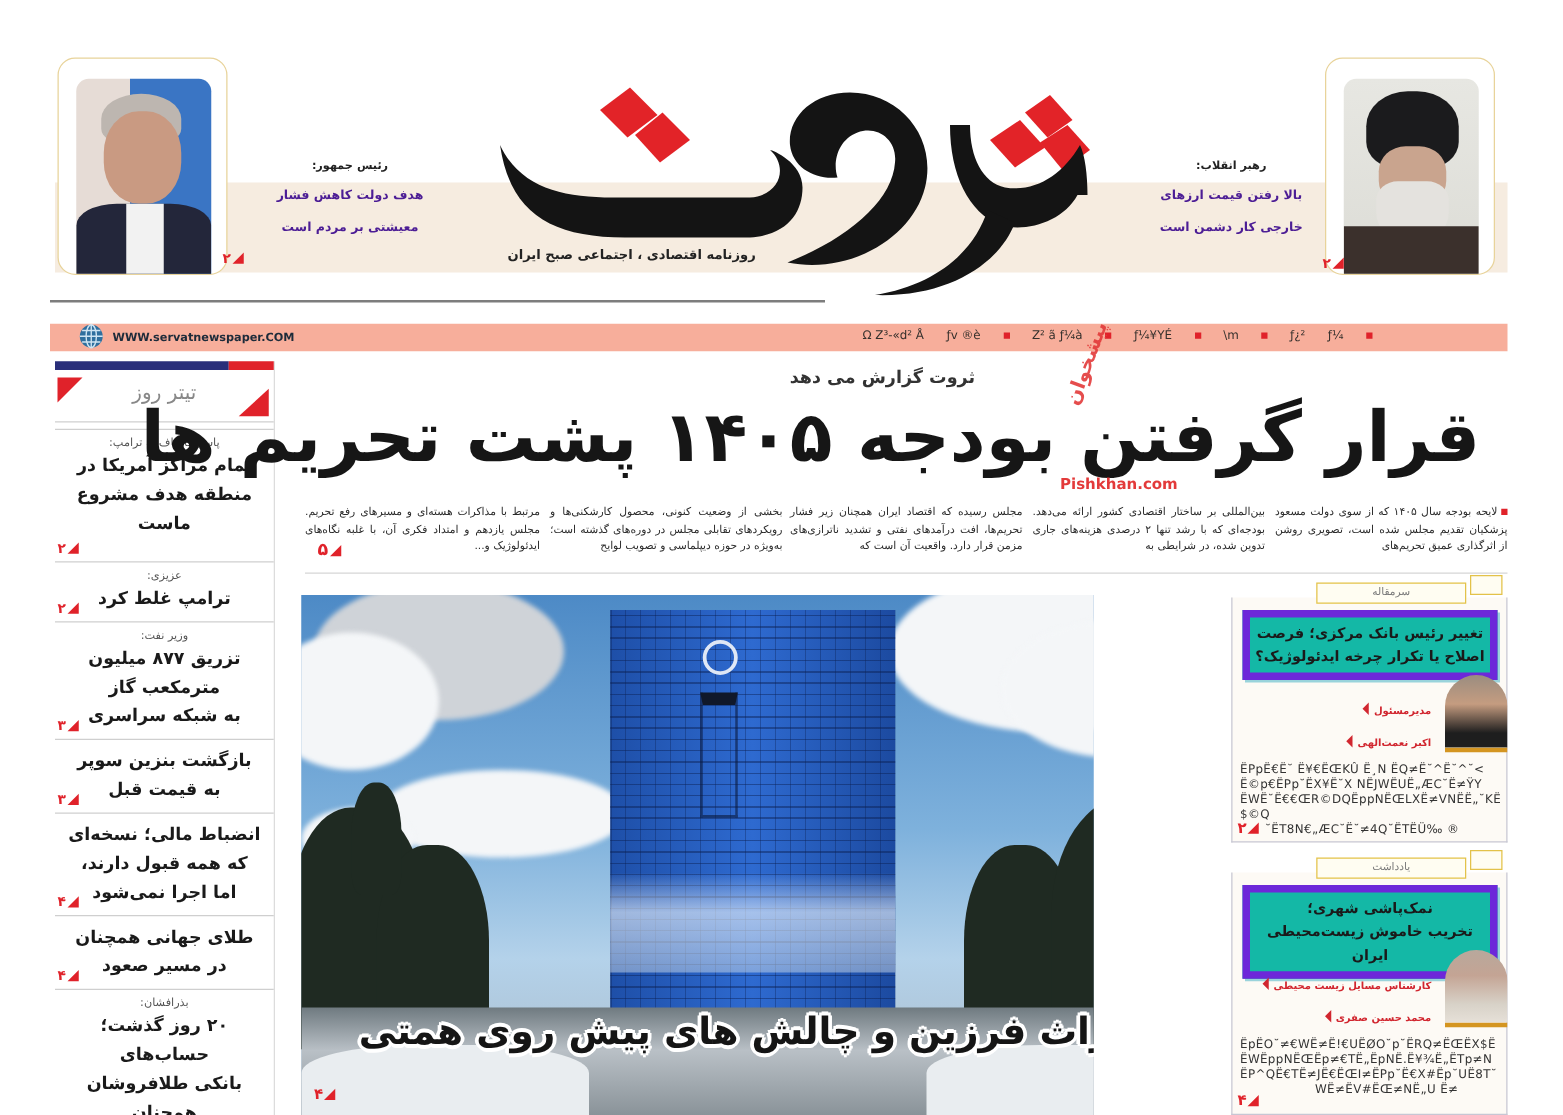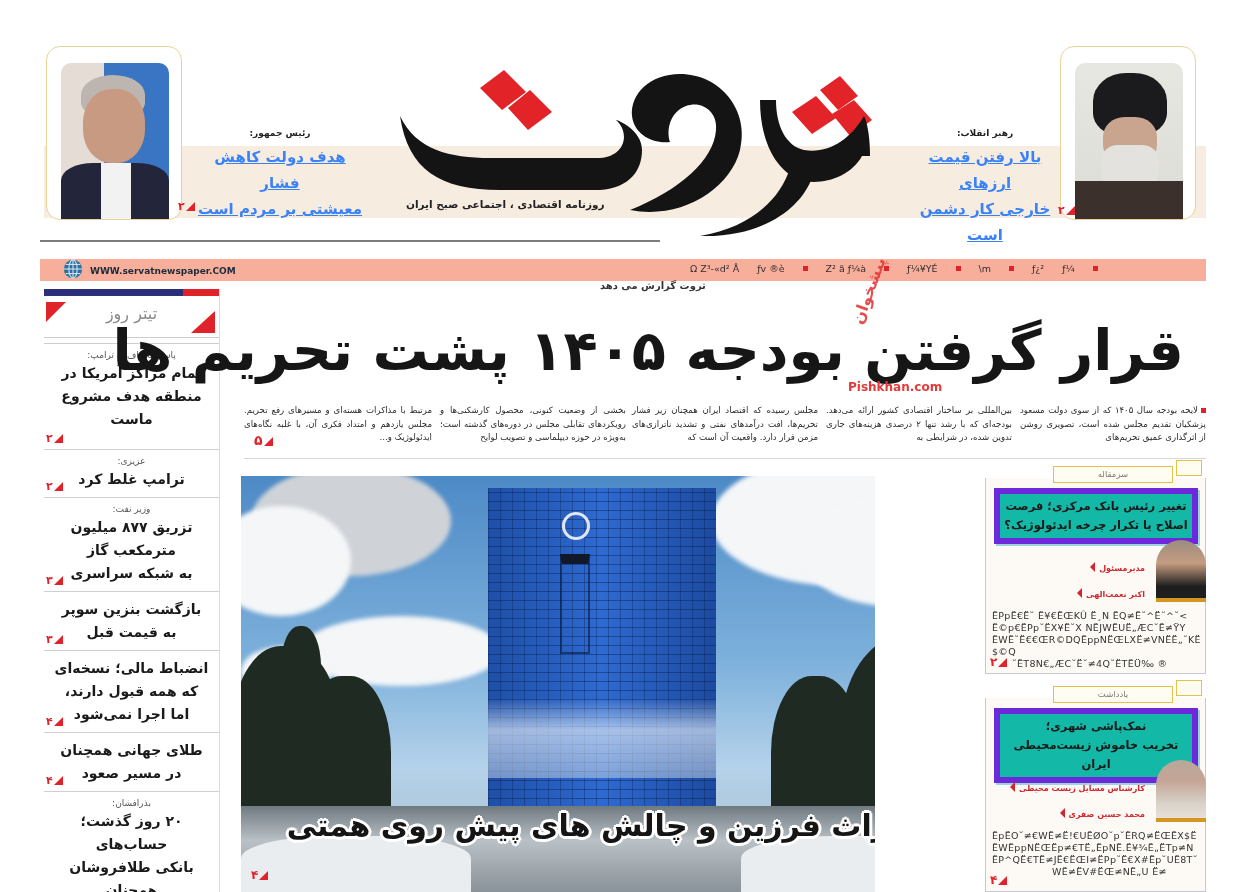--- a/index.html
+++ b/index.html
@@ -18,21 +18,21 @@
   .face1 { position:absolute; left: 28px; top: 54px; width: 54px; height: 50px; background:#c9a48e; border-radius: 40% 40% 45% 45%; }
   .beard1 { position:absolute; left: 26px; top: 82px; width: 58px; height: 50px; background:#e4e2de; border-radius: 30% 30% 50% 50%; }
   .robe1 { position:absolute; left: 0; top: 118px; width: 108px; height: 40px; background:#3b302c; }
   .hair2 { position:absolute; left: 20px; top: 12px; width: 64px; height: 40px; background:#bdb6b0; border-radius: 50% 50% 30% 30%; }
   .face2 { position:absolute; left: 22px; top: 26px; width: 62px; height: 74px; background:#c99a82; border-radius: 45% 45% 45% 45%; }
   .suit2 { position:absolute; left: 0; top: 100px; width: 108px; height: 58px; background:#23263a; border-radius: 30% 30% 0 0; }
   .shirt2 { position:absolute; left: 40px; top: 100px; width: 30px; height: 58px; background:#f2f2f2; }
 
   .quote { position: absolute; text-align: center; }
   .quote .speaker { font-size: 9px; font-weight: bold; color: #222; margin-bottom: 6px; }
-  .quote .line { font-size: 15px; font-weight: bold; line-height: 26px; color: #3b82f6; text-decoration: underline; }
+  .quote .line { font-size: 10px; font-weight: bold; line-height: 26px; color: #4c1d95; }
   .quote.right { left: 904px; top: 128px; width: 162px; }
   .quote.left  { left: 196px; top: 128px; width: 168px; }
   .page-mark { position: absolute; font-size: 11px; font-weight: bold; color: #e0222a; }
   .page-mark::before { content: ""; display: inline-block; width: 0; height: 0; border-left: 9px solid transparent; border-bottom: 9px solid #e0222a; margin-left: 1px; vertical-align: -1px; }
 
   .logo { position: absolute; left: 380px; top: 60px; width: 500px; height: 180px; direction: ltr; }
   .logo-tagline { position: absolute; left: 406px; top: 198px; font-size: 10.5px; font-weight: bold; color: #222; direction: rtl; }
 
   .rule-thin { position: absolute; left: 40px; top: 240px; width: 620px; height: 2px; background: #7d7d7d; }
 
@@ -52,21 +52,21 @@
   .lc-title { position: absolute; left: 0; width: 100%; top: 8px; text-align: center; font-size: 16px; color: #888; font-weight: normal; }
   .tri-tl { position: absolute; left: 2px; top: 6px; width: 0; height: 0; border-top: 20px solid #e0222a; border-right: 20px solid transparent; }
   .tri-br { position: absolute; right: 4px; bottom: 4px; width: 0; height: 0; border-bottom: 22px solid #e0222a; border-left: 24px solid transparent; }
   .lc-sep { height: 6px; border-bottom: 1px solid #cfcfcf; }
   .brief { position: relative; border-bottom: 1px solid #cfcfcf; padding: 6px 4px 6px 4px; text-align: center; }
   .brief .kicker { font-size: 9px; color: #555; margin-bottom: 2px; }
   .brief .hl { font-size: 14px; font-weight: bold; line-height: 23px; color: #1a1a1a; }
   .brief .page-mark { left: 2px; bottom: 4px; }
 
   
-  .overline { position: absolute; left: 600px; top: 280px; width: 180px; text-align: left; font-size: 10px; font-weight: bold; color: #333; }
+  .overline { position: absolute; left: 600px; top: 294px; width: 180px; text-align: right; font-size: 14px; font-weight: bold; color: #333; }
   .headline { position: absolute; left: 244px; top: 306px; width: 940px; height: 90px; text-align: center; font-size: 56px; font-weight: bold; color: #161616; letter-spacing: -1px; line-height: 90px; white-space: nowrap; }
   .watermark { position: absolute; left: 848px; top: 320px; font-size: 16px; color: #e33a3a; font-weight: bold; transform: rotate(-70deg); transform-origin: left top; opacity: .9; }
   .watermark-url { position: absolute; left: 848px; top: 380px; font-size: 12px; color: #e33a3a; font-weight: bold; direction: ltr; }
 
   .lede { position: absolute; top: 404px; height: 48px; font-size: 8.6px; line-height: 13.5px; color: #2a2a2a; text-align: justify; }
   .lede.c1 { left: 1020px; width: 186px; }
   .lede.c2 { left: 826px; width: 186px; }
   .lede.c3 { left: 632px; width: 186px; }
   .lede.c4 { left: 440px; width: 186px; }
   .lede.c5 { left: 244px; width: 188px; }

